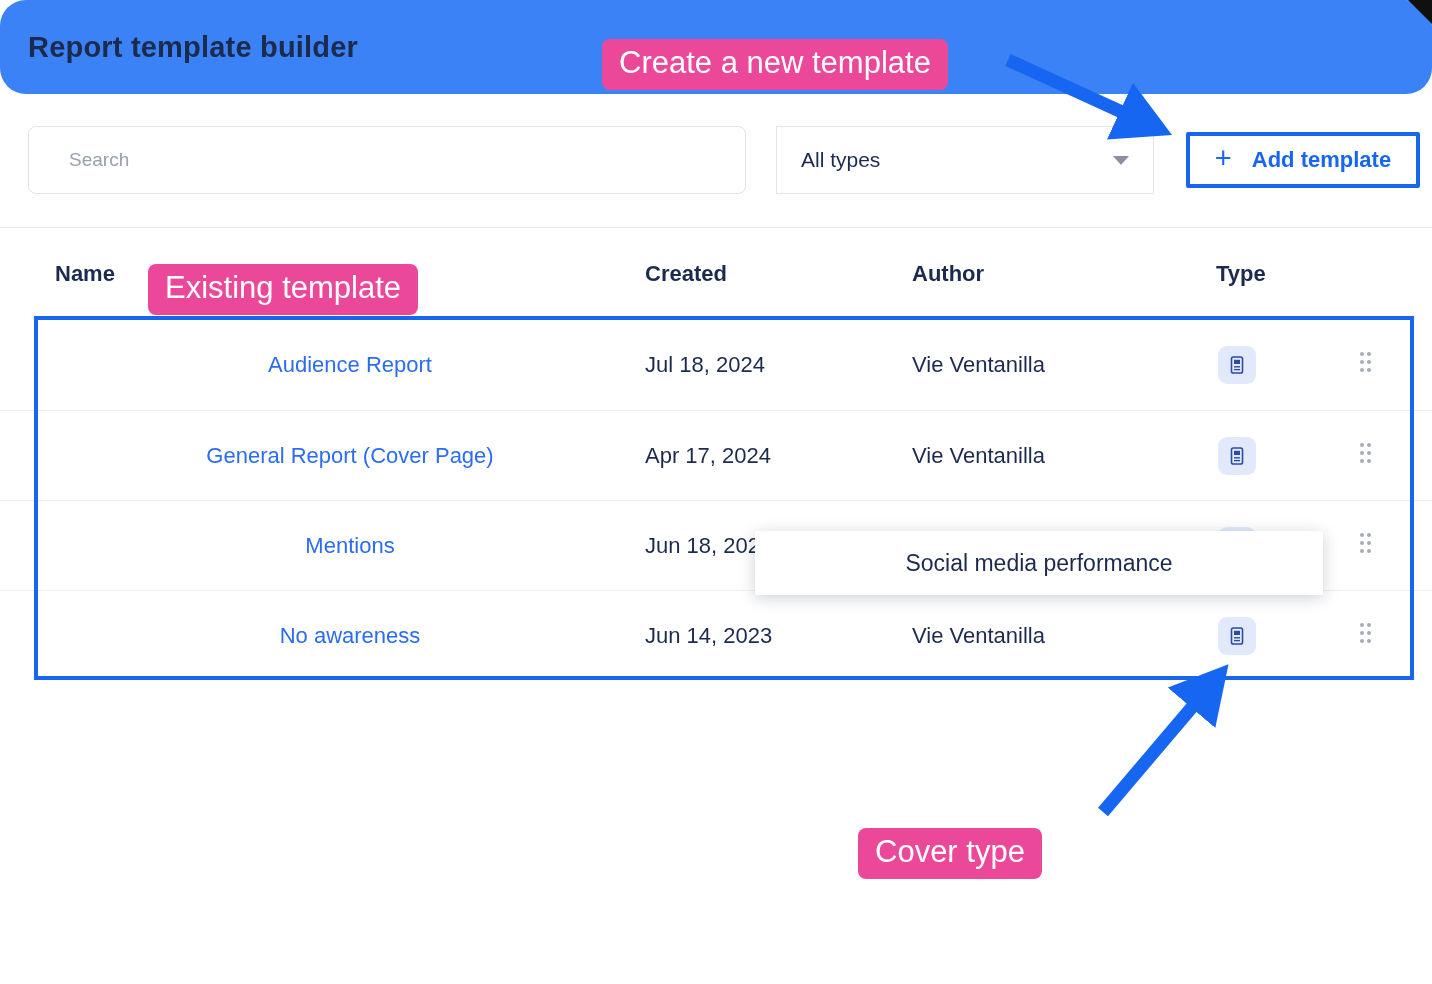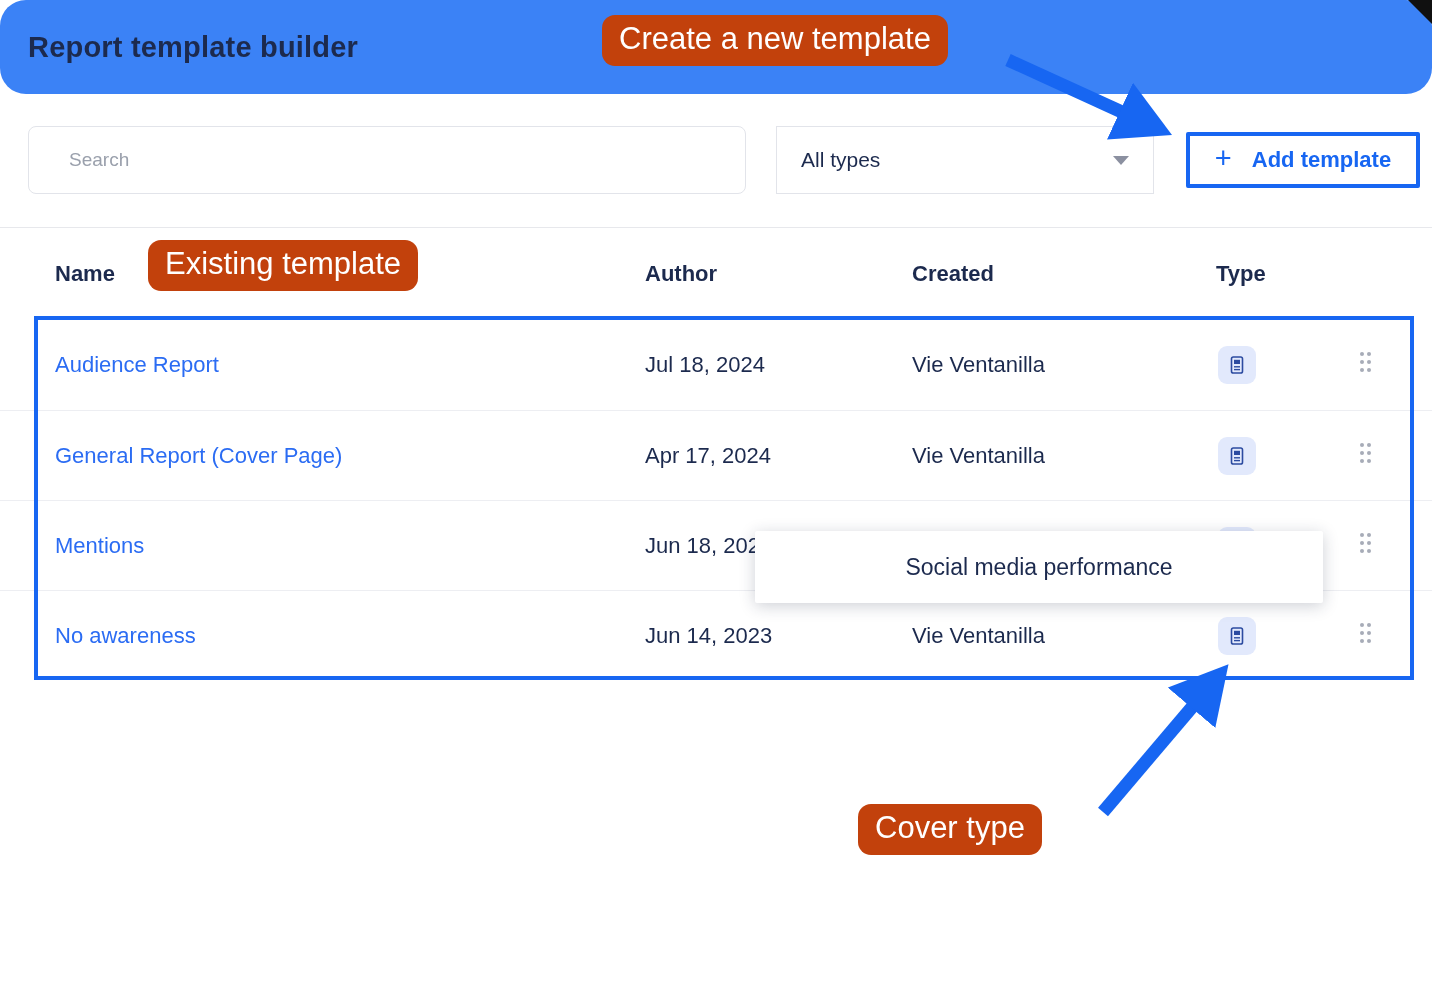--- a/index.html
+++ b/index.html
@@ -118,20 +118,21 @@
   }
   .trow {
     height: 90px;
     font-size: 22px;
   }
   .trow + .trow { border-top: 1px solid #edeef2; }
   .cell-name {
     color: #2b6cf3;
     font-weight: 500;
     cursor: pointer;
+    text-align: center;
   }
   .cell-created, .cell-author { color: #1c2a4e; font-weight: 500; }
   .type-badge {
     width: 38px; height: 38px;
     background: #e2e9fc;
     border-radius: 9px;
     display: flex;
     align-items: center;
     justify-content: center;
     margin-left: 2px;
@@ -159,48 +160,49 @@
     position: absolute;
     left: 34px; top: 316px;
     width: 1380px; height: 364px;
     border: 4px solid #1766f2;
     pointer-events: none;
     z-index: 5;
   }
   .tooltip-card {
     position: absolute;
     left: 755px; top: 531px;
-    width: 568px; height: 72px;
+    width: 568px; height: 64px;
     background: #ffffff;
     border-radius: 2px;
     box-shadow: 0 3px 16px rgba(30, 40, 70, 0.22);
     display: flex;
     align-items: center;
     justify-content: center;
     font-size: 23px;
     color: #1c2a4e;
     z-index: 6;
   }
   .arrows-layer {
     position: absolute;
     left: 0; top: 0;
     width: 1432px; height: 984px;
     pointer-events: none;
     z-index: 8;
   }
   .note {
     position: absolute;
-    background: #c2410c;
+    background: #ec4899;
     color: #ffffff;
     font-size: 31px;
     font-weight: 500;
     padding: 6px 17px 9px 17px;
-    border-radius: 13px;
+    border-radius: 8px;
     white-space: nowrap;
     z-index: 9;
+    margin-top: 24px;
   }
   .note-create { left: 602px; top: 15px; }
   .note-existing { left: 148px; top: 240px; }
   .note-report-type { left: 858px; top: 804px; }
 
   .corner-artifact {
     position: absolute;
     top: 0; right: 0;
     width: 0; height: 0;
     border-top: 24px solid #101010;
@@ -226,22 +228,22 @@
       <span class="plus">+</span>
       <span class="label">Add template</span>
     </button>
   </div>
 </div>
 
 <div class="divider"></div>
 
 <div class="grid-row thead">
   <div>Name</div>
+  <div>Created</div>
   <div>Author</div>
-  <div>Created</div>
   <div>Type</div>
   <div></div>
 </div>
 
 <div>
 
   <div class="grid-row trow">
     <a class="cell-name">Audience Report</a>
     <div class="cell-created">Jul 18, 2024</div>
     <div class="cell-author">Vie Ventanilla</div>

